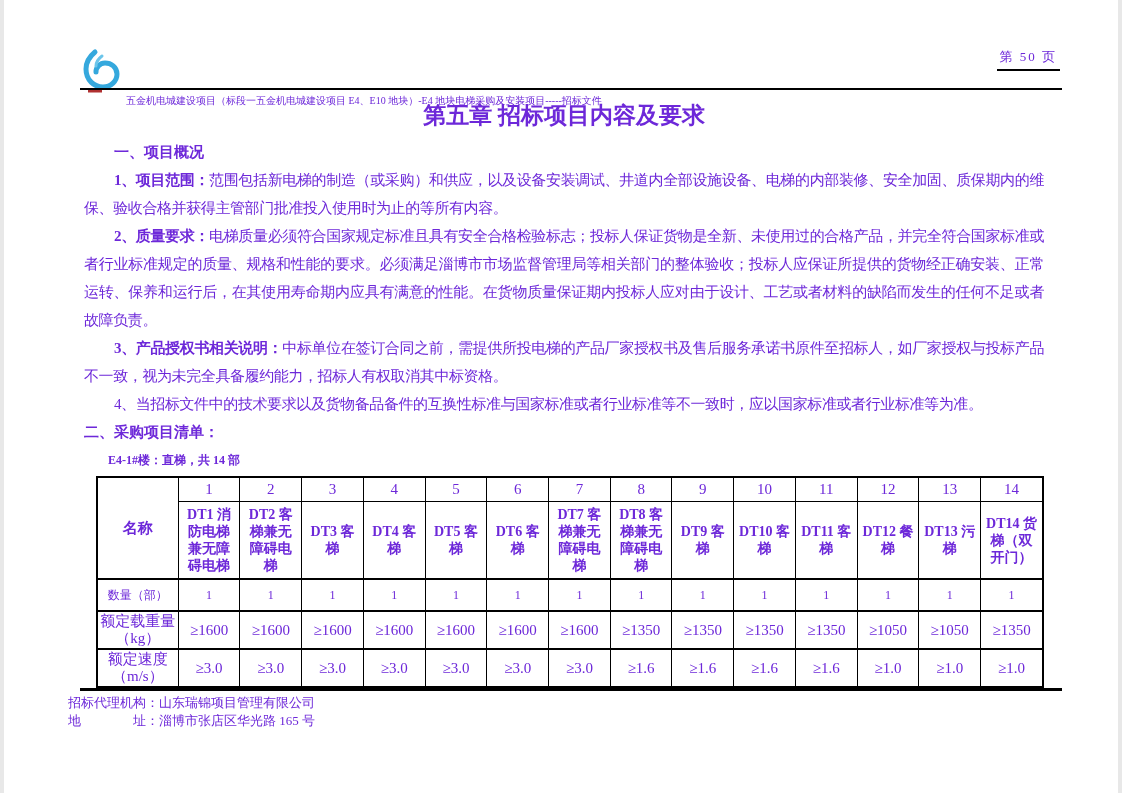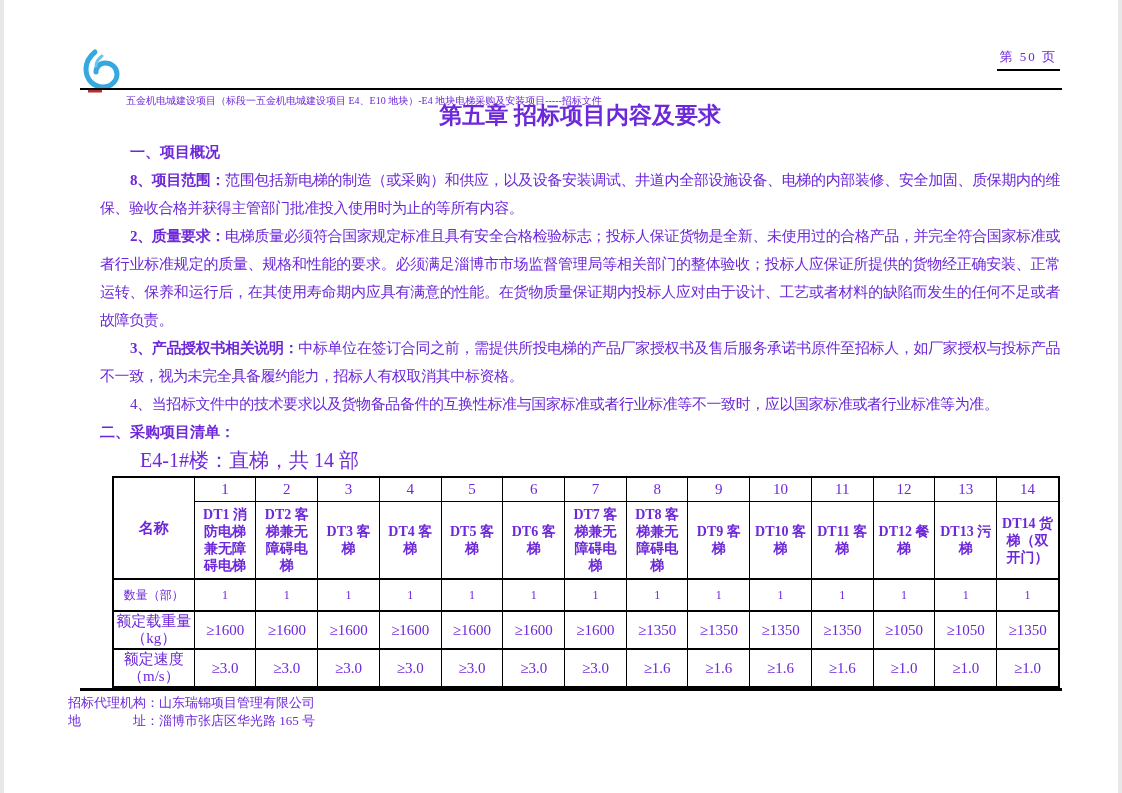--- a/index.html
+++ b/index.html
@@ -20,34 +20,34 @@
   .header-text {
     position:absolute; left:122px; top:66px; width:900px;
     font-size:10px; white-space:nowrap;margin-top:28px;
   }
   .header-rule {
     position:absolute; left:76px; right:56px; top:88px;
     height:2px; background:#000;
   }
 
   
-  .content { position:absolute; left:96px; top:96px; width:960px; }
+  .content { position:absolute; left:80px; top:96px; width:960px; }
   .title {
     font-size:23px; font-weight:bold; text-align:center;
     margin:4px 0 0 0; line-height:32px;
   }
   .h2 { font-weight:bold; font-size:15px; line-height:28px; text-indent:2em; margin-top:6px; }
   .h2.noindent { text-indent:0; margin-top:0; }
   .para {
     font-size:15px; line-height:28px; letter-spacing:-0.4px;
     text-indent:2em; text-align:justify; margin:0;
   }
   .para .plabel { font-weight:bold; }
   .para.allbold { font-weight:normal; }
-  .sub { font-size:20px; line-height:28px; font-weight:normal; text-indent:2em; margin:0; }
+  .sub { font-size:12px; line-height:28px; font-weight:bold; text-indent:2em; margin:0; }
 
   
   table.spec {
     border-collapse:collapse; table-layout:fixed;
     margin:2px 0 0 12px; border:2px solid #000;
   }
   table.spec td {
     border:1px solid #000; text-align:center; vertical-align:middle;
     padding:0 2px; overflow:hidden;
   }
@@ -83,21 +83,21 @@
   </div>
   <div class="page-num">第 50 页</div>
   <div class="header-text">五金机电城建设项目（标段一五金机电城建设项目 E4、E10 地块）-E4 地块电梯采购及安装项目-----招标文件</div>
   <div class="header-rule"></div>
 
   <div class="content">
     <div class="title">第五章 招标项目内容及要求</div>
 
     <div class="h2">一、项目概况</div>
 
-    <p class="para"><span class="plabel">8、项目范围：</span><span>范围包括新电梯的制造（或采购）和供应，以及设备安装调试、井道内全部设施设备、电梯的内部装修、安全加固、质保期内的维保、验收合格并获得主管部门批准投入使用时为止的等所有内容。</span></p>
+    <p class="para"><span class="plabel">1、项目范围：</span><span>范围包括新电梯的制造（或采购）和供应，以及设备安装调试、井道内全部设施设备、电梯的内部装修、安全加固、质保期内的维保、验收合格并获得主管部门批准投入使用时为止的等所有内容。</span></p>
 
     <p class="para"><span class="plabel">2、质量要求：</span><span>电梯质量必须符合国家规定标准且具有安全合格检验标志；投标人保证货物是全新、未使用过的合格产品，并完全符合国家标准或者行业标准规定的质量、规格和性能的要求。必须满足淄博市市场监督管理局等相关部门的整体验收；投标人应保证所提供的货物经正确安装、正常运转、保养和运行后，在其使用寿命期内应具有满意的性能。在货物质量保证期内投标人应对由于设计、工艺或者材料的缺陷而发生的任何不足或者故障负责。</span></p>
 
     <p class="para"><span class="plabel">3、产品授权书相关说明：</span><span>中标单位在签订合同之前，需提供所投电梯的产品厂家授权书及售后服务承诺书原件至招标人，如厂家授权与投标产品不一致，视为未完全具备履约能力，招标人有权取消其中标资格。</span></p>
 
     <p class="para allbold">4、当招标文件中的技术要求以及货物备品备件的互换性标准与国家标准或者行业标准等不一致时，应以国家标准或者行业标准等为准。</p>
 
     <div class="h2 noindent">二、采购项目清单：</div>
 
     <p class="sub"><span>E4-1#楼：</span><span>直梯，共 14 部</span></p>

